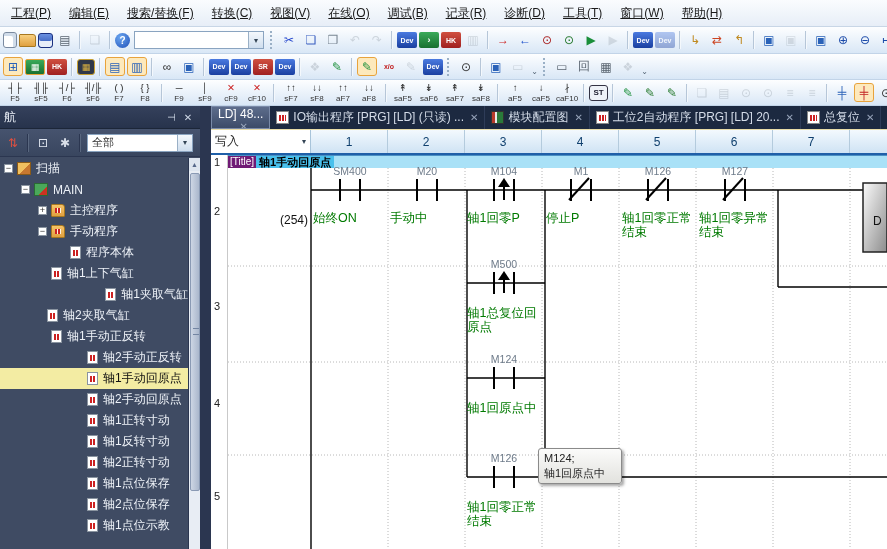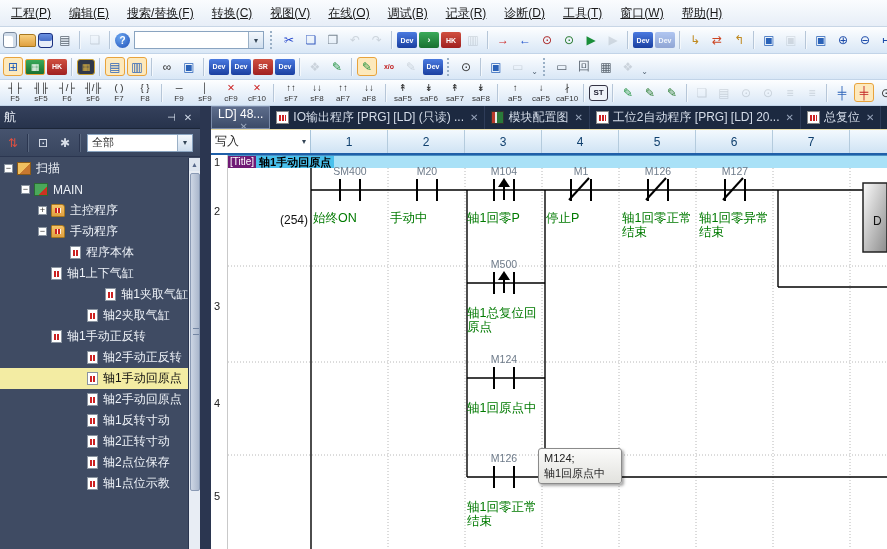--- a/index.html
+++ b/index.html
@@ -365,21 +365,21 @@
             <span class="ticon ic-leaf"></span>
             <span class="tlabel">轴1上下气缸</span>
           </div>
 
           <div class="titem" style="padding-left: 112px; justify-content: flex-end;">
             <span class="exp"></span>
             <span class="ticon ic-leaf"></span>
             <span class="tlabel">轴1夹取气缸</span>
           </div>
 
-          <div class="titem" style="padding-left: 72px;">
+          <div class="titem" style="padding-left: 32px;">
             <span class="exp"></span>
             <span class="ticon ic-leaf"></span>
             <span class="tlabel">轴2夹取气缸</span>
           </div>
 
           <div class="titem" style="padding-left: 36px; text-align: center;">
             <span class="exp"></span>
             <span class="ticon ic-leaf"></span>
             <span class="tlabel">轴1手动正反转</span>
           </div>
@@ -395,34 +395,44 @@
             <span class="ticon ic-leaf"></span>
             <span class="tlabel">轴1手动回原点</span>
           </div>
 
           <div class="titem" style="padding-left: 72px;">
             <span class="exp"></span>
             <span class="ticon ic-leaf"></span>
             <span class="tlabel">轴2手动回原点</span>
           </div>
 
+          <div class="titem" style="padding-left: 72px;">
+            <span class="exp"></span>
+            <span class="ticon ic-leaf"></span>
+            <span class="tlabel">轴1正转寸动</span>
+          </div>
 
           <div class="titem" style="padding-left: 72px;">
             <span class="exp"></span>
             <span class="ticon ic-leaf"></span>
             <span class="tlabel">轴1反转寸动</span>
           </div>
 
           <div class="titem" style="padding-left: 72px;">
             <span class="exp"></span>
             <span class="ticon ic-leaf"></span>
             <span class="tlabel">轴2正转寸动</span>
           </div>
 
 
+          <div class="titem" style="padding-left: 72px;">
+            <span class="exp"></span>
+            <span class="ticon ic-leaf"></span>
+            <span class="tlabel">轴1点位保存</span>
+          </div>
 
           <div class="titem" style="padding-left: 72px;">
             <span class="exp"></span>
             <span class="ticon ic-leaf"></span>
             <span class="tlabel">轴2点位保存</span>
           </div>
 
           <div class="titem" style="padding-left: 72px;">
             <span class="exp"></span>
             <span class="ticon ic-leaf"></span>

